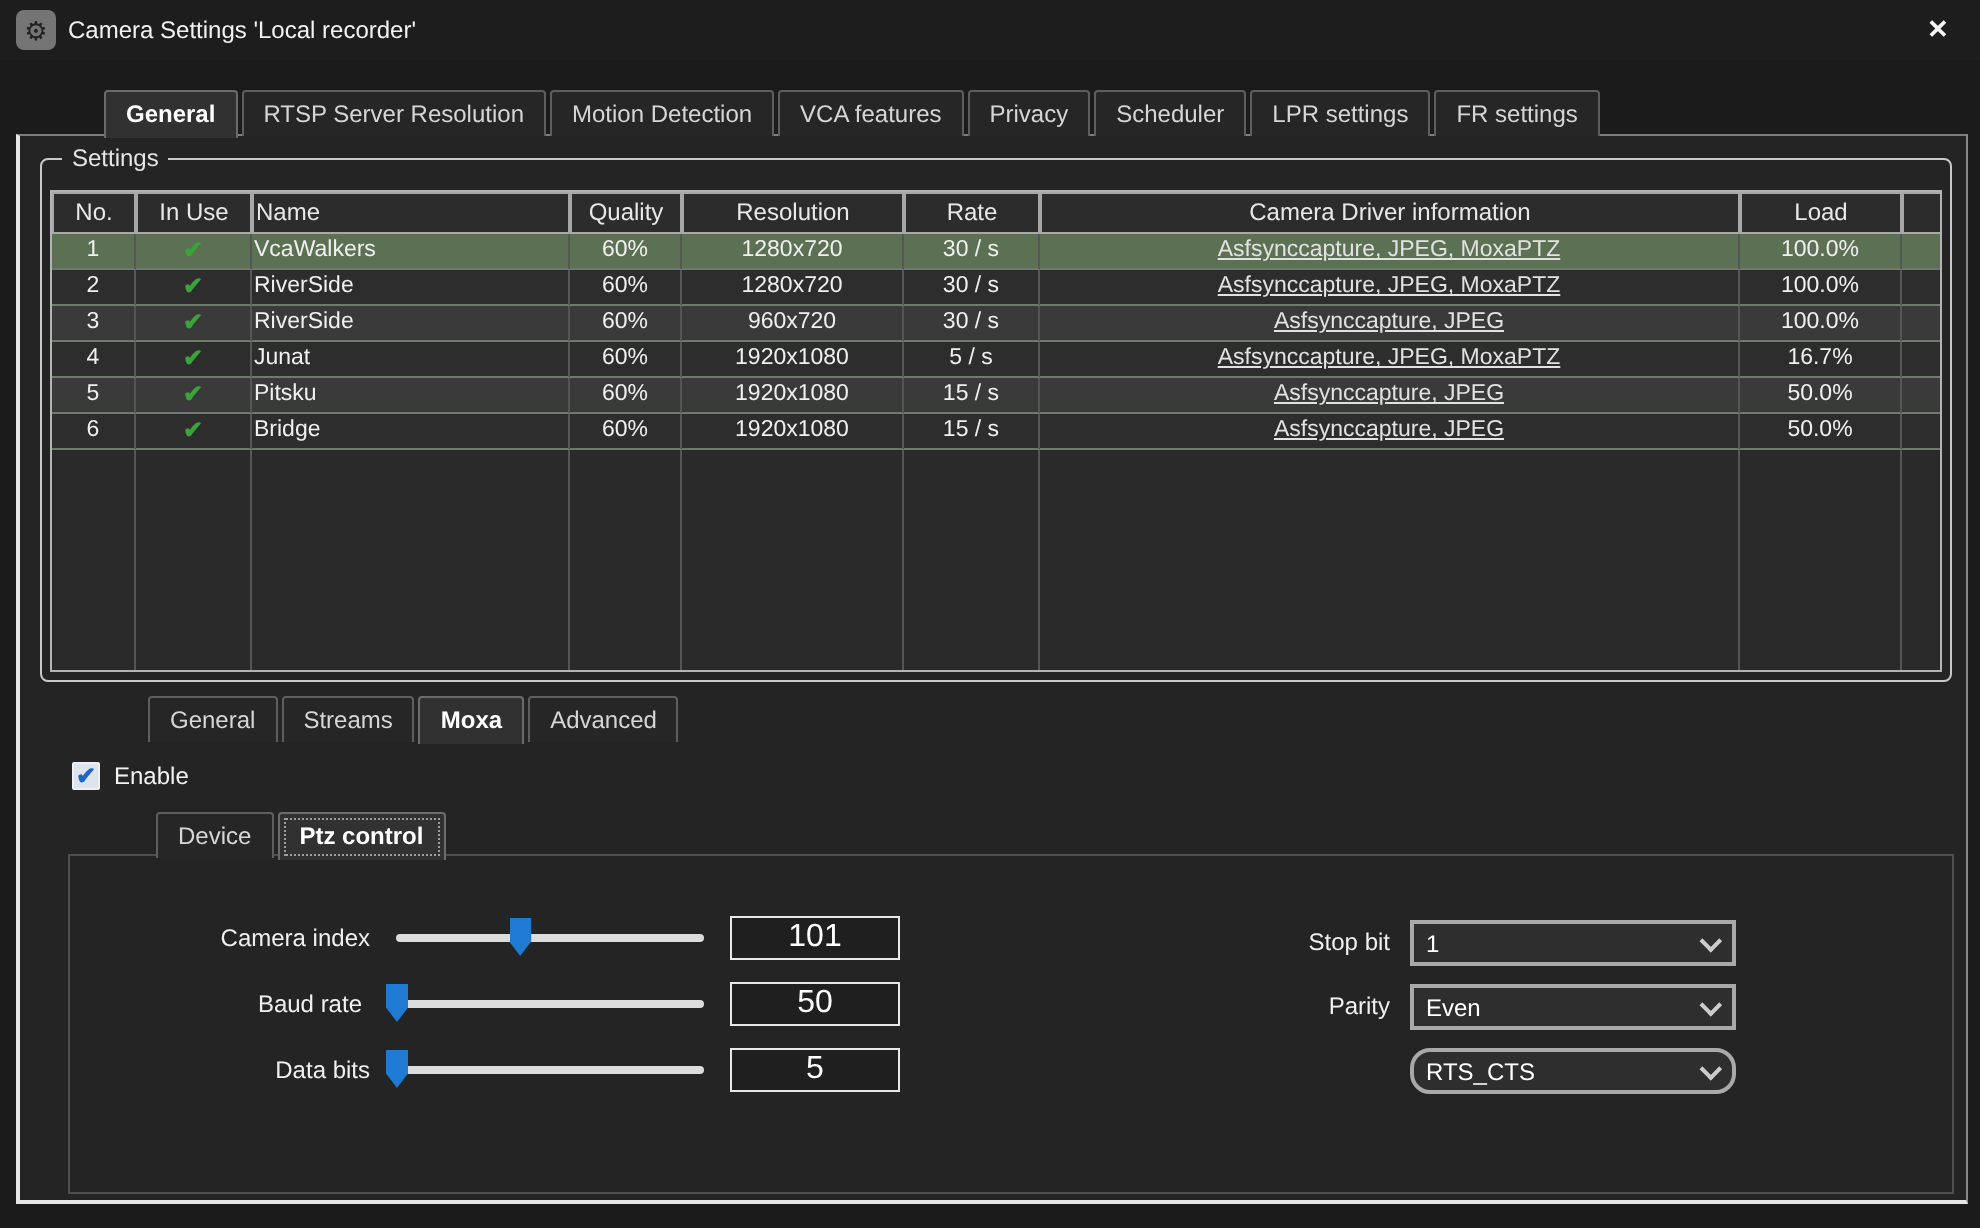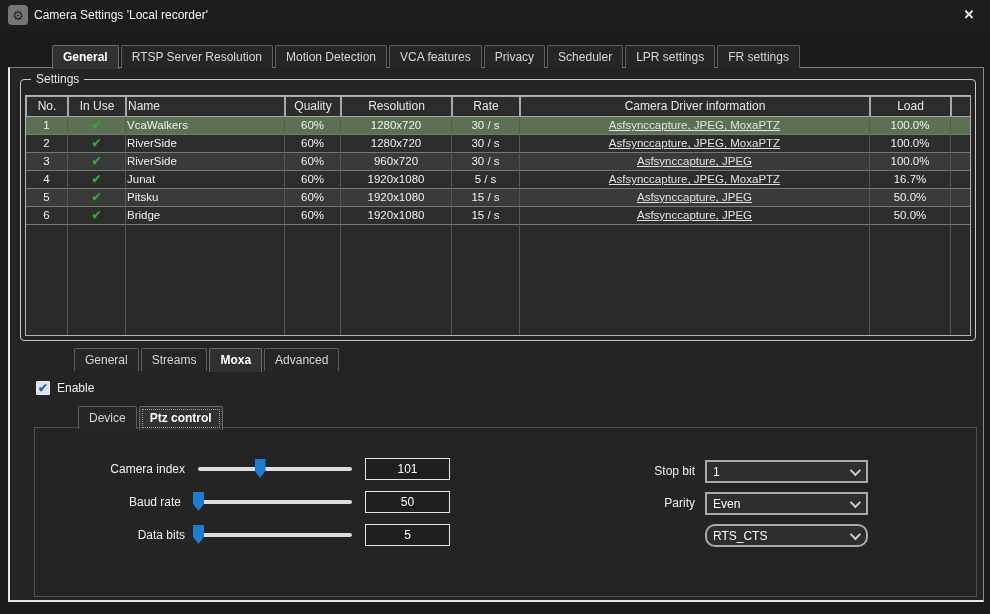--- a/index.html
+++ b/index.html
@@ -105,21 +105,21 @@
   .slider { position:absolute; width:154px; height:22px; cursor:pointer; }
   .slider .track {
     position:absolute; left:0; right:0; top:9px; height:4px; background:#dcdcdc; border-radius:2px;
   }
   .slider .thumb {
     position:absolute; top:1px; width:11px; height:19px; background:#1e7ad3;
     clip-path:polygon(0 0, 100% 0, 100% 62%, 50% 100%, 0 62%);
   }
   .valuebox {
     position:absolute; width:85px; height:22px; background:#1f1f1f; border:1px solid #e8e8e8;
-    color:#ffffff; text-align:center; font-size:12px; font-family:"Liberation Sans",sans-serif;
+    color:#ffffff; text-align:center; font-size:16px; font-family:"Liberation Sans",sans-serif;
   }
   .combo {
     position:absolute; width:163px; height:23px; background:#2e2e2e; border:2px solid #a9a9a9;
     display:flex; align-items:center; cursor:pointer;
   }
   .combo .combo-value { flex:1; padding-left:6px; color:#ffffff; white-space:nowrap; }
   .chevron {
     width:8px; height:8px; margin-right:8px;
     border-right:2px solid #cccccc; border-bottom:2px solid #cccccc;
     transform:rotate(45deg) translateY(-2px);

